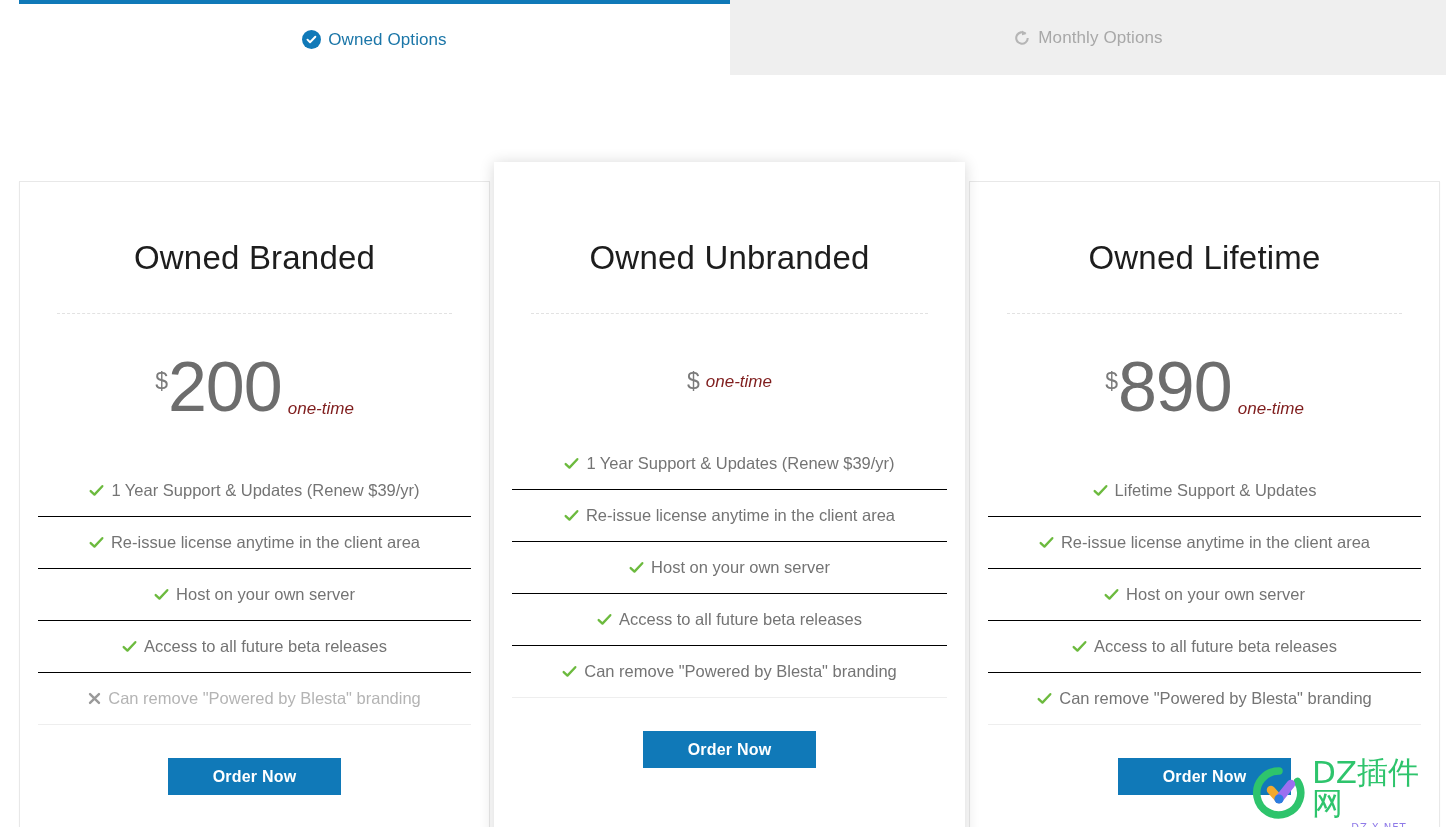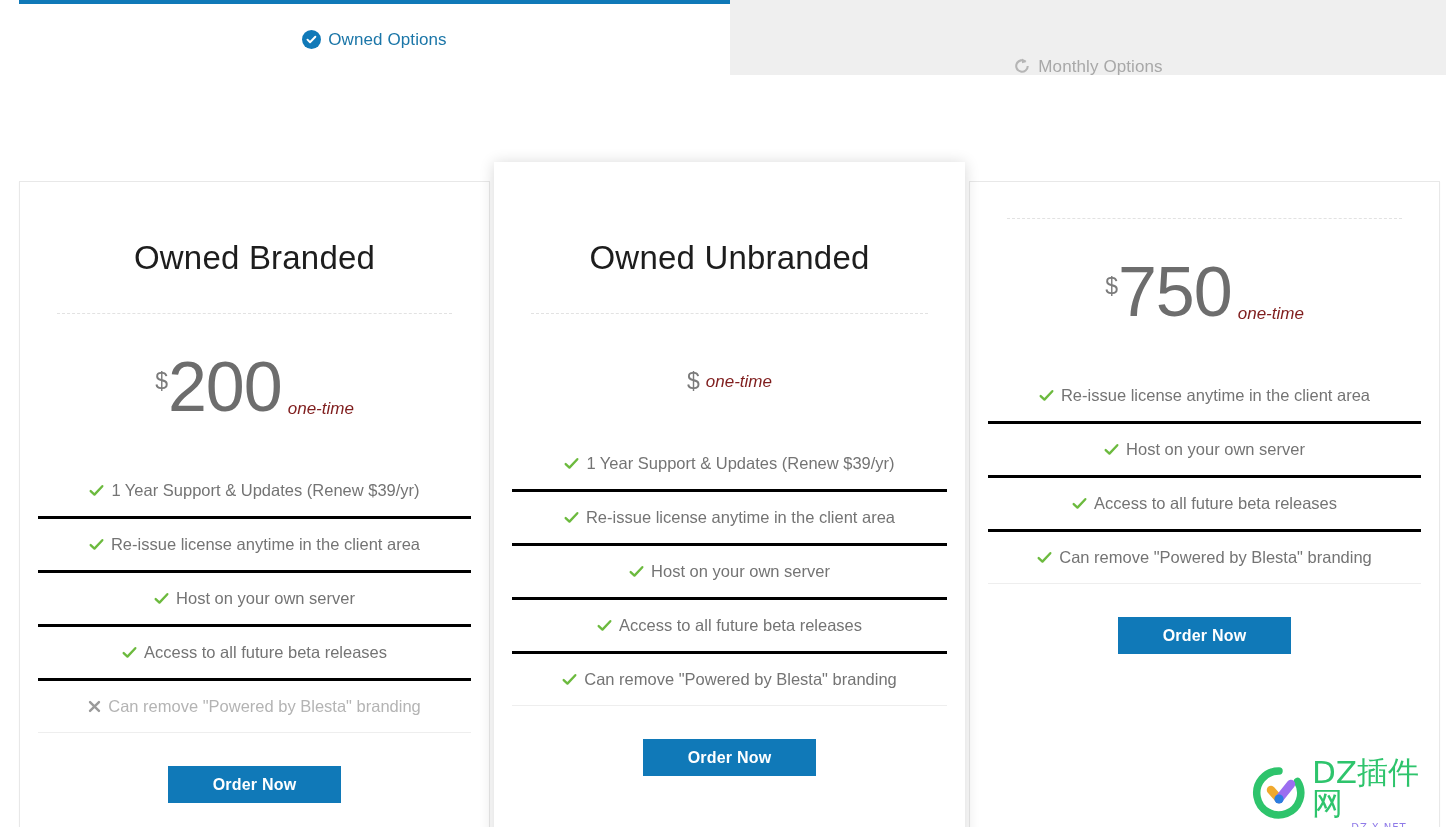--- a/index.html
+++ b/index.html
@@ -40,21 +40,20 @@
   .tab-owned {
     width: 711px;
     background: #ffffff;
     border-top: 4px solid #1079b8;
     color: #1b76a8;
   }
   .tab-monthly {
     width: 716px;
     background: #efefef;
     color: #a8a8a8;
-    align-items: flex-end;
   }
   .tab-inner {
     display: flex;
     align-items: center;
     gap: 7px;
   }
   .tab-label { line-height: 1; }
 
   .check-circle {
     width: 19px; height: 19px;
@@ -158,21 +157,21 @@
     font-size: 16.5px;
   }
   .card-side .features   { margin-top: 43px; padding: 0 18px; }
   .card-center .features { margin-top: 43px; padding: 0 18px; }
 
   .feature {
     height: 51px;
     display: flex;
     align-items: center;
     justify-content: center;
-    border-bottom: 3px solid #000000;
+    border-bottom: 1px solid #000000;
     gap: 7px;
     white-space: nowrap;
   }
   .feature:last-child { border-bottom: 1px solid #eeeeee; }
   .feature.disabled { color: #b4b4b4; }
   .feat-ico { flex: none; display: inline-flex; align-items: center; }
   .feat-text { line-height: 1; }
 
   
   .order-wrap {
@@ -308,27 +307,36 @@
         </span>
         <span class="feat-text">Can remove "Powered by Blesta" branding</span>
       </li>
     </ul>
     <div class="order-wrap">
       <button class="order-btn">Order Now</button>
     </div>
   </div>
 
   <div class="card card-side card-right">
+    <h2 class="card-title">Owned Lifetime</h2>
     <hr class="title-rule">
     <div class="price-row">
       <span class="price-cur">$</span>
-      <span class="price-amt">750</span>
+      <span class="price-amt">890</span>
       <span class="price-term">one-time</span>
     </div>
     <ul class="features">
+      <li class="feature">
+        <span class="feat-ico">
+          <svg width="15" height="15" viewBox="0 0 16 16" aria-hidden="true">
+              <path d="M1.8 8.6 L5.8 12.4 L14.2 3.4" fill="none" stroke="#6cba3e" stroke-width="2.5" stroke-linecap="round" stroke-linejoin="round"></path>
+            </svg>
+        </span>
+        <span class="feat-text">Lifetime Support &amp; Updates</span>
+      </li>
       <li class="feature">
         <span class="feat-ico">
           <svg width="15" height="15" viewBox="0 0 16 16" aria-hidden="true">
               <path d="M1.8 8.6 L5.8 12.4 L14.2 3.4" fill="none" stroke="#6cba3e" stroke-width="2.5" stroke-linecap="round" stroke-linejoin="round"></path>
             </svg>
         </span>
         <span class="feat-text">Re-issue license anytime in the client area</span>
       </li>
       <li class="feature">
         <span class="feat-ico">

